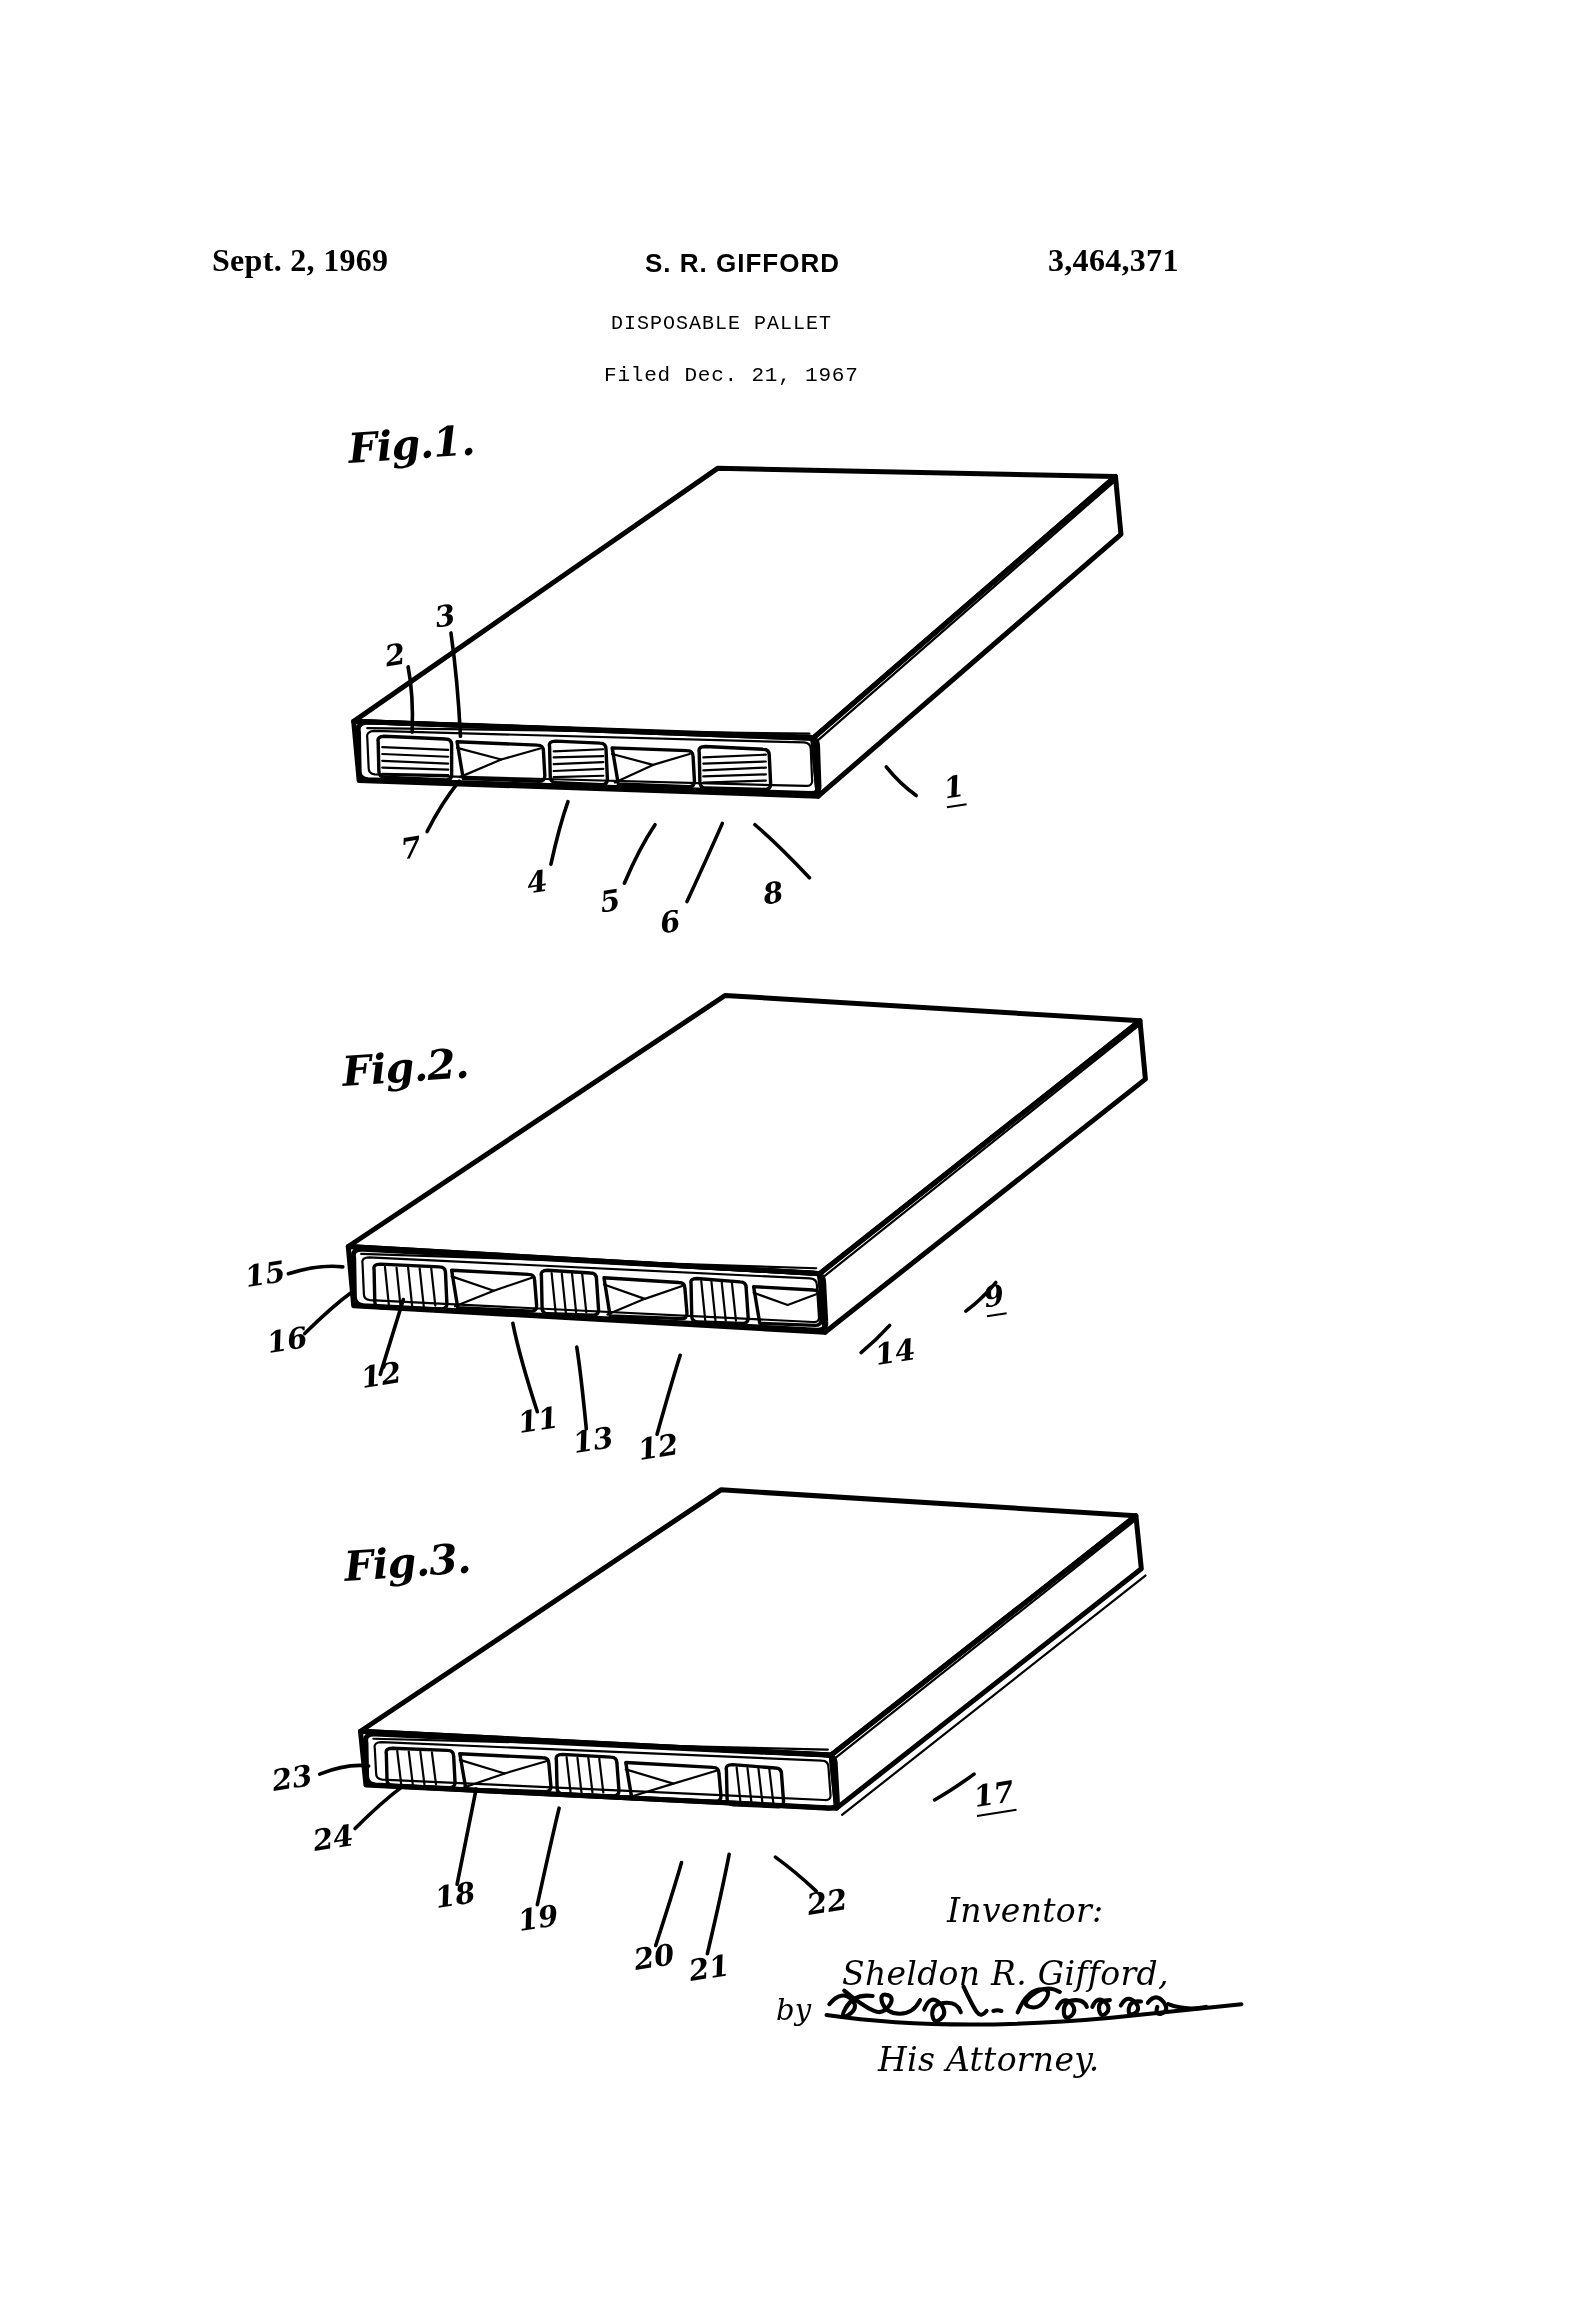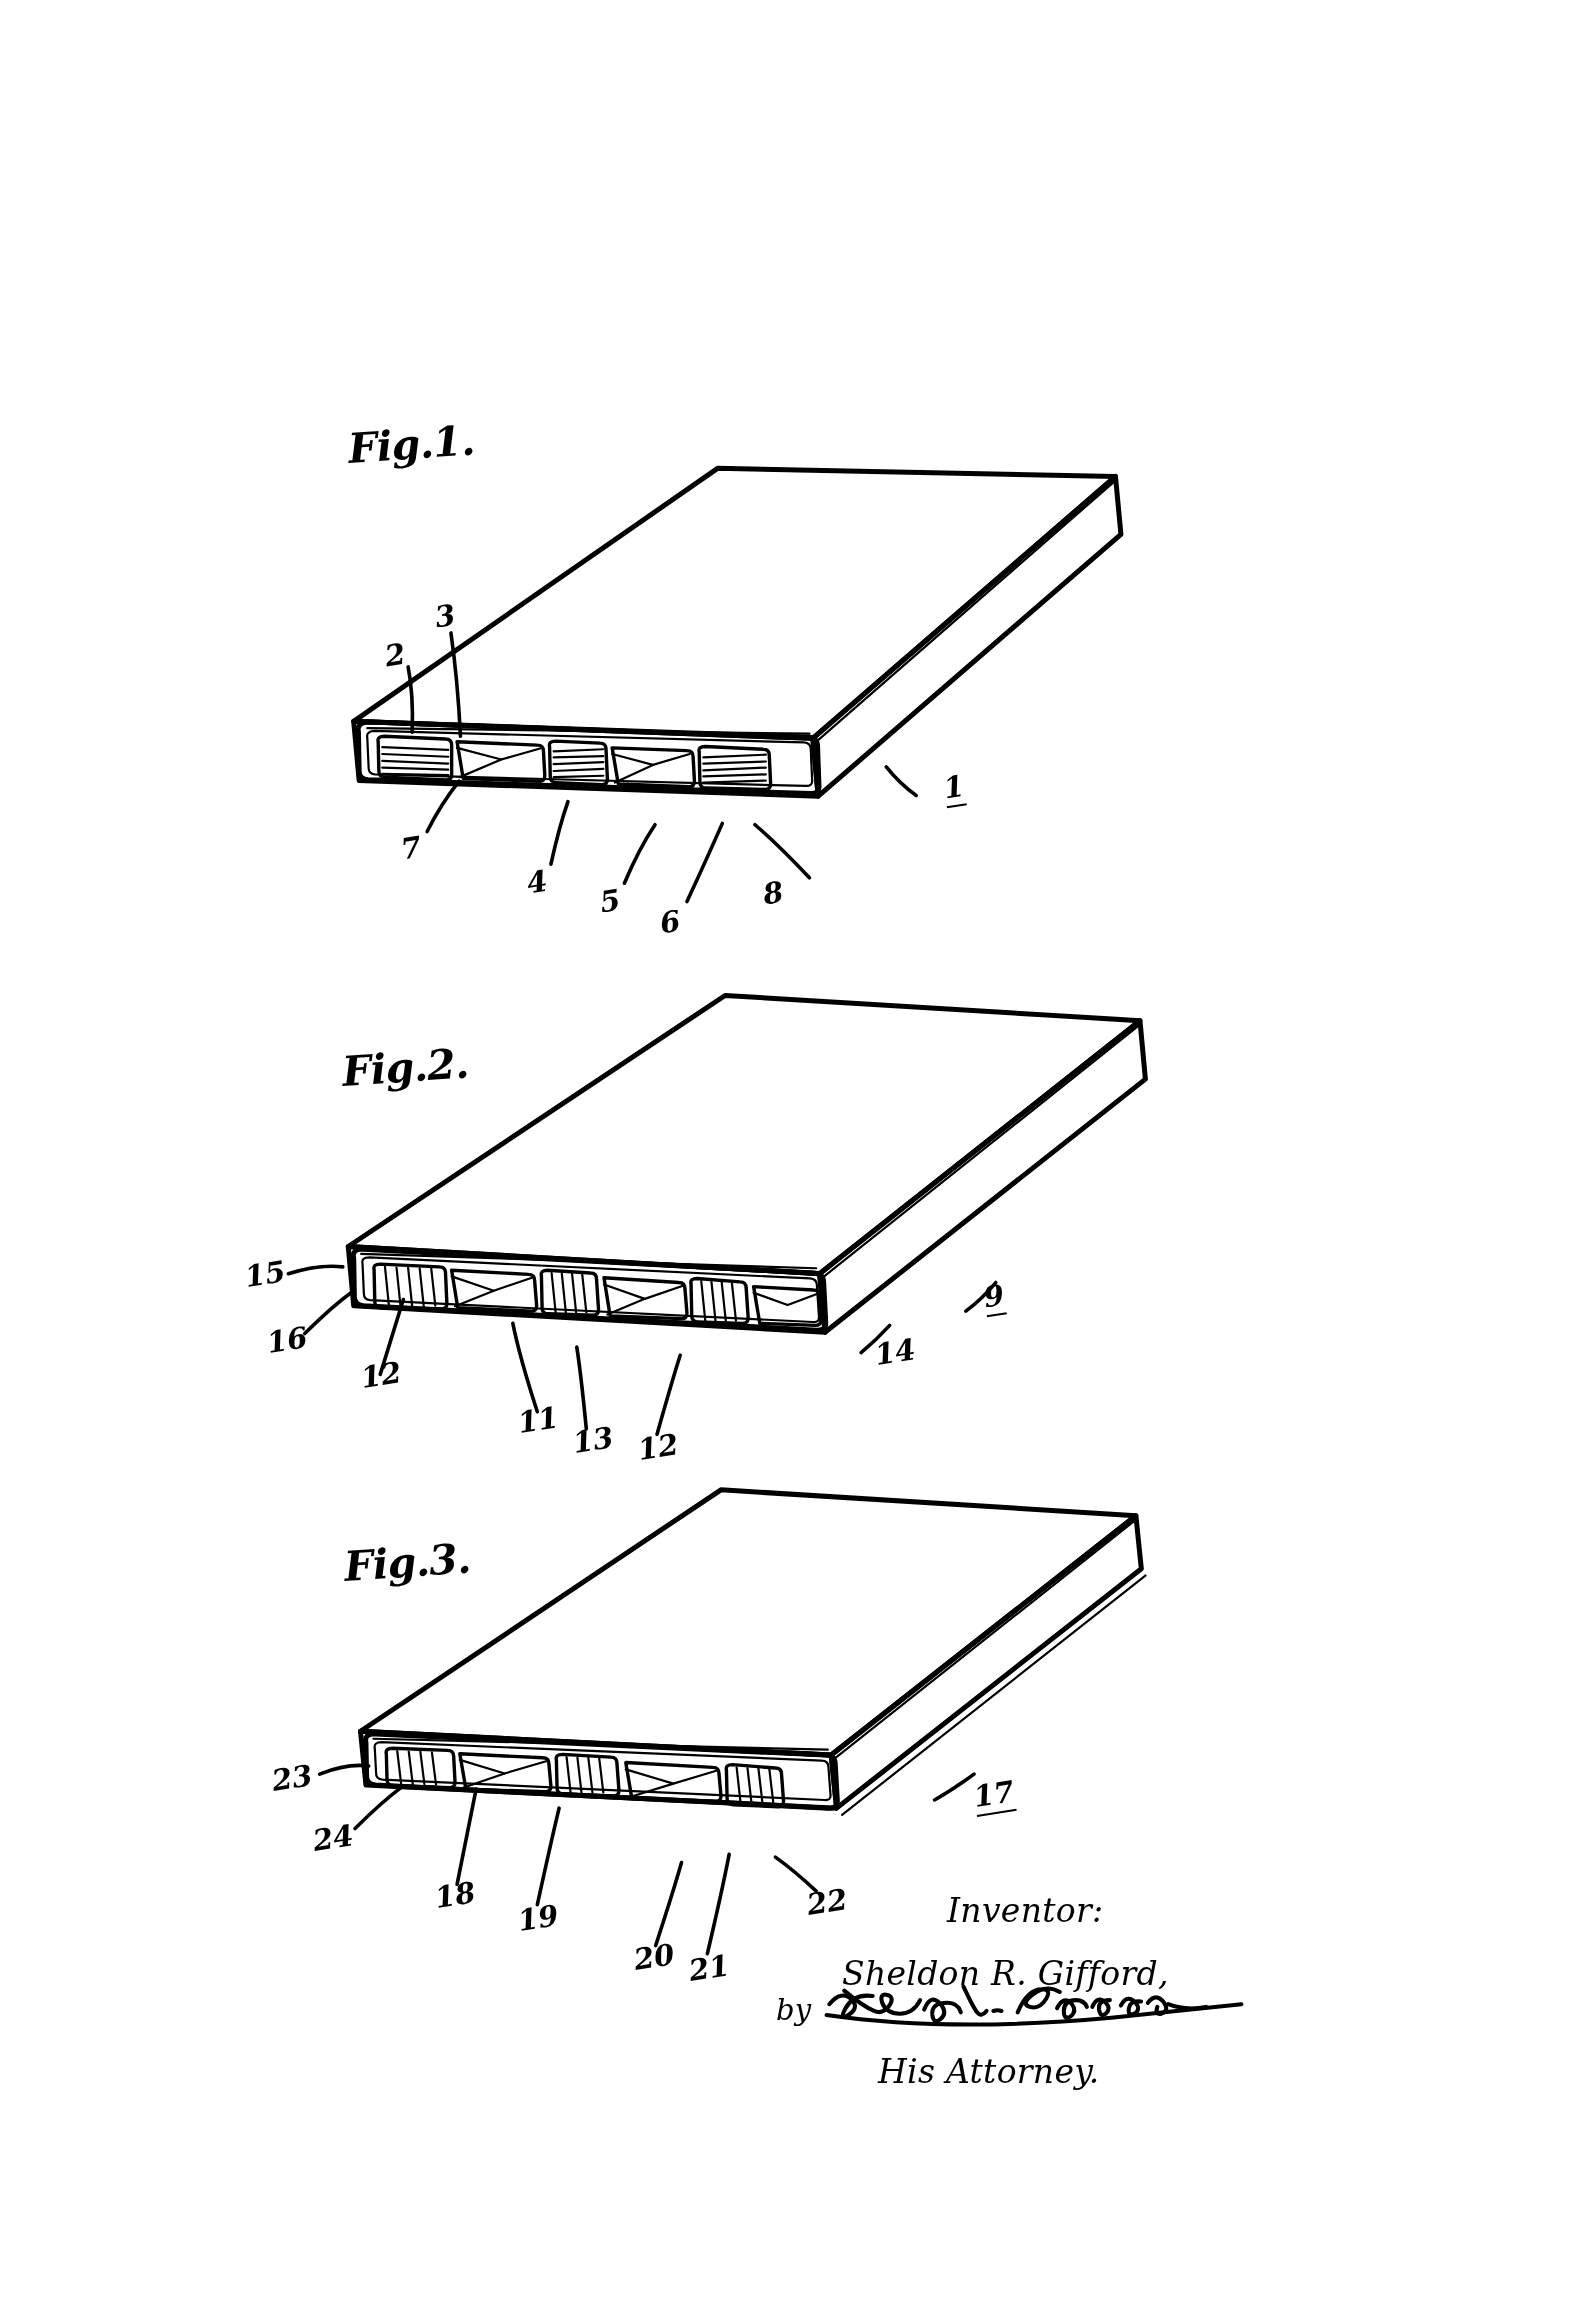--- a/index.html
+++ b/index.html
@@ -84,29 +84,36 @@
   .sig-line{
     font-family:"DejaVu Serif", serif;
     font-style:italic;
     font-size:33px;
     white-space:nowrap;
     letter-spacing:0.3px;
   }
   .sig-inventor{position:absolute;left:947px;top:1891px;}
   .sig-name{position:absolute;left:842px;top:1954px;}
   .sig-by{position:absolute;left:776px;top:1993px;font-size:29px;}
-  .sig-attorney{position:absolute;left:878px;top:2040px;margin-top:12px;}
+  .sig-attorney{position:absolute;left:878px;top:2040px;}
   svg.sigsvg{position:absolute;left:823px;top:1973px;overflow:visible;}
   .hand{fill:none;stroke:#000;stroke-width:6;stroke-linecap:round;stroke-linejoin:round;}
 </style>
 </head>
 <body>
 
 <div class="page">
 
+  <div class="hdr">
+    <div class="hdr-date">Sept. 2, 1969</div>
+    <div class="hdr-name">S. R. GIFFORD</div>
+    <div class="hdr-num">3,464,371</div>
+    <div class="hdr-title">DISPOSABLE PALLET</div>
+    <div class="hdr-filed">Filed Dec. 21, 1967</div>
+  </div>
 
   <div class="figlabel" style="left:350px;top:425px;">Fig.1.</div>
 
   <svg class="fig" style="left:0;top:0;" width="1578" height="987" viewBox="0 0 2320 1450">
 
     <path class="ln ln-h" d="M1055,688 L1640,700 L1195,1085 L520,1060 Z"></path>
 
     <path class="ln ln-t" d="M1640,706 L1199,1091"></path>
 
     <path class="ln ln-h" d="M1640,700 L1648,785 L1203,1170 L1195,1085 Z"></path>

